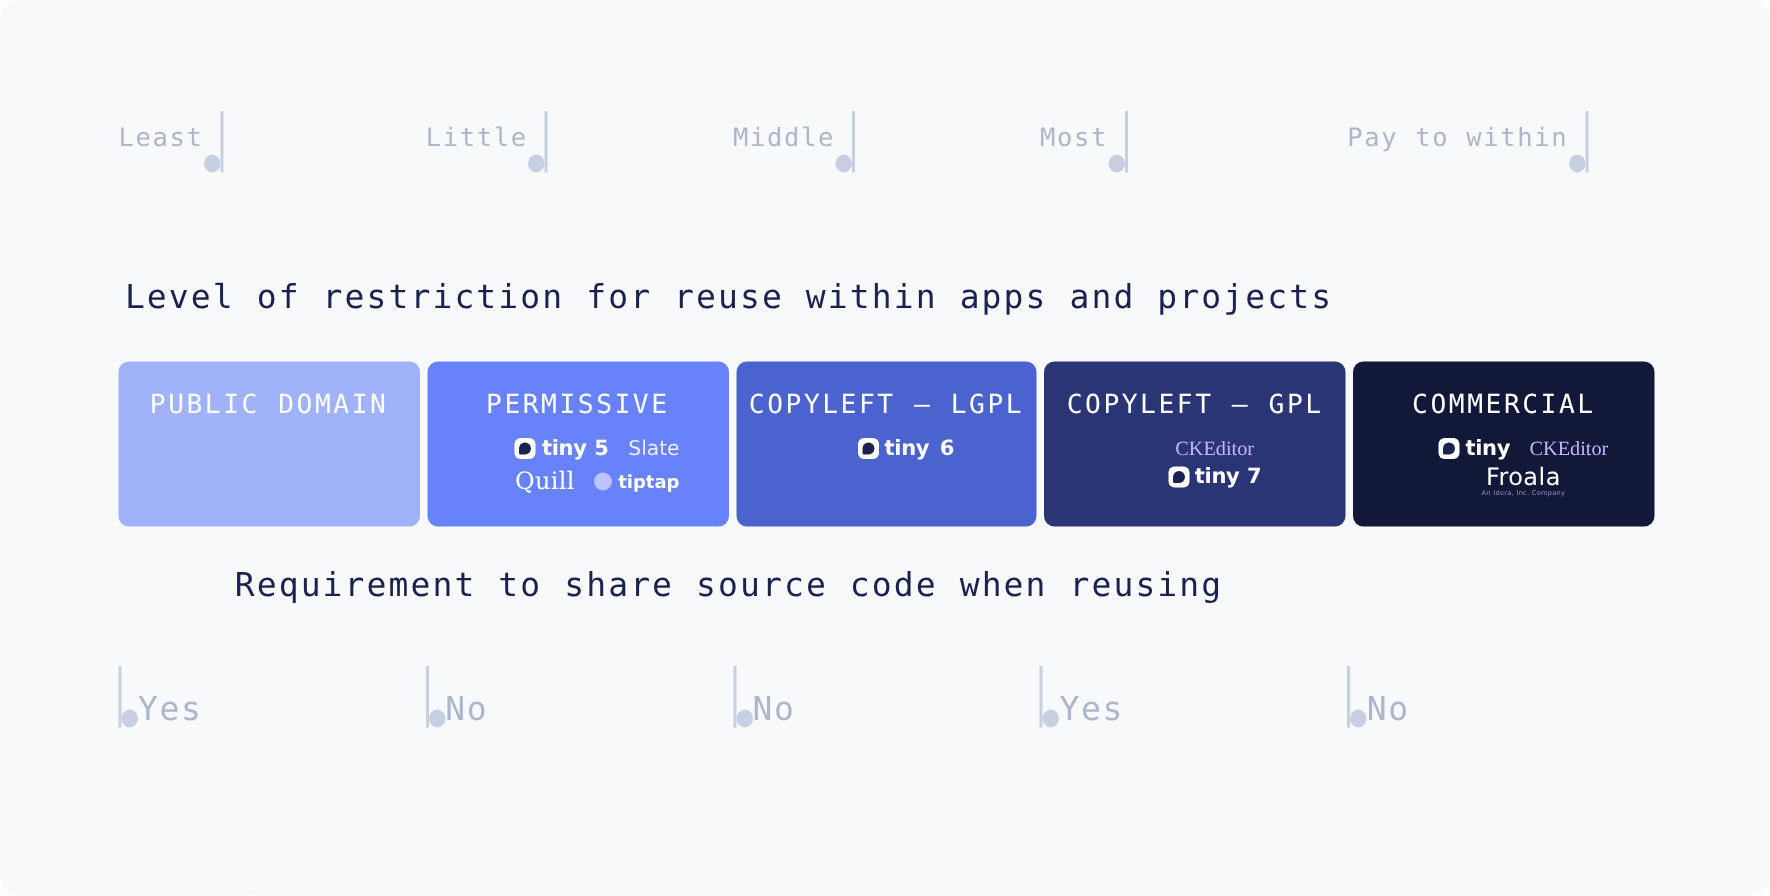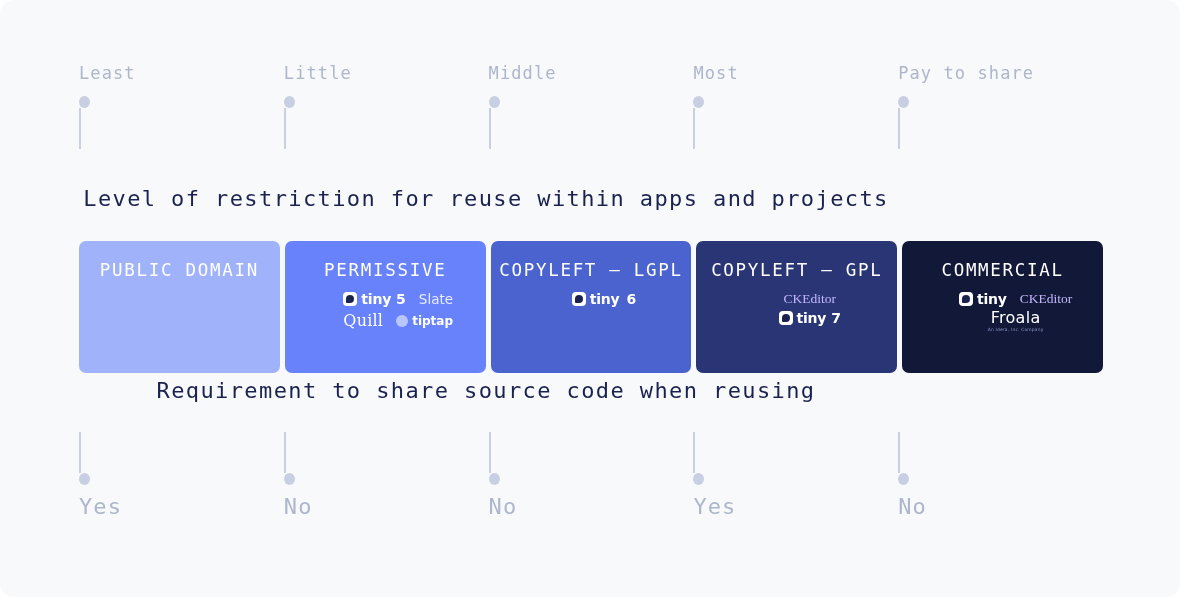--- a/index.html
+++ b/index.html
@@ -26,22 +26,23 @@
   
   .pin-row {
     position: absolute;
     left: 79px;
     width: 1024px;
     display: flex;
   }
   .pin-cell {
     flex: 1 1 0;
     display: flex;
-    flex-direction: column;
-    align-items: flex-start;
+    flex-direction: row;
+    align-items: flex-end;
+    margin-top: 12px;
   }
 
   
   .pin-row-top { top: 62px; }
   .pin-row-top .pin-label {
     font-size: 17px;
     letter-spacing: 1.1px;
     color: #aeb6cc;
     line-height: 22px;
     margin-bottom: 12px;
@@ -84,21 +85,21 @@
   }
   .caption-top    { top: 186px; }
   .caption-bottom { top: 378px; }
 
   
   .band {
     position: absolute;
     left: 79px;
     top: 241px;
     width: 1024px;
-    height: 132px;
+    height: 110px;
     display: flex;
     gap: 5px;
   }
   .card {
     flex: 1 1 0;
     border-radius: 7px;
     display: flex;
     flex-direction: column;
     align-items: center;
     padding-top: 19px;
@@ -245,21 +246,21 @@
       <div class="pin-label">Middle</div>
       <div class="pin-dot"></div>
       <div class="pin-stem"></div>
     </div>
     <div class="pin-cell">
       <div class="pin-label">Most</div>
       <div class="pin-dot"></div>
       <div class="pin-stem"></div>
     </div>
     <div class="pin-cell">
-      <div class="pin-label">Pay to share</div>
+      <div class="pin-label">Pay to within</div>
       <div class="pin-dot"></div>
       <div class="pin-stem"></div>
     </div>
   </div>
 
   <div class="caption caption-top">Level of restriction for reuse within apps and projects</div>
 
   <div class="band">
 
     <div class="card" style="background:#9fb2fa">

